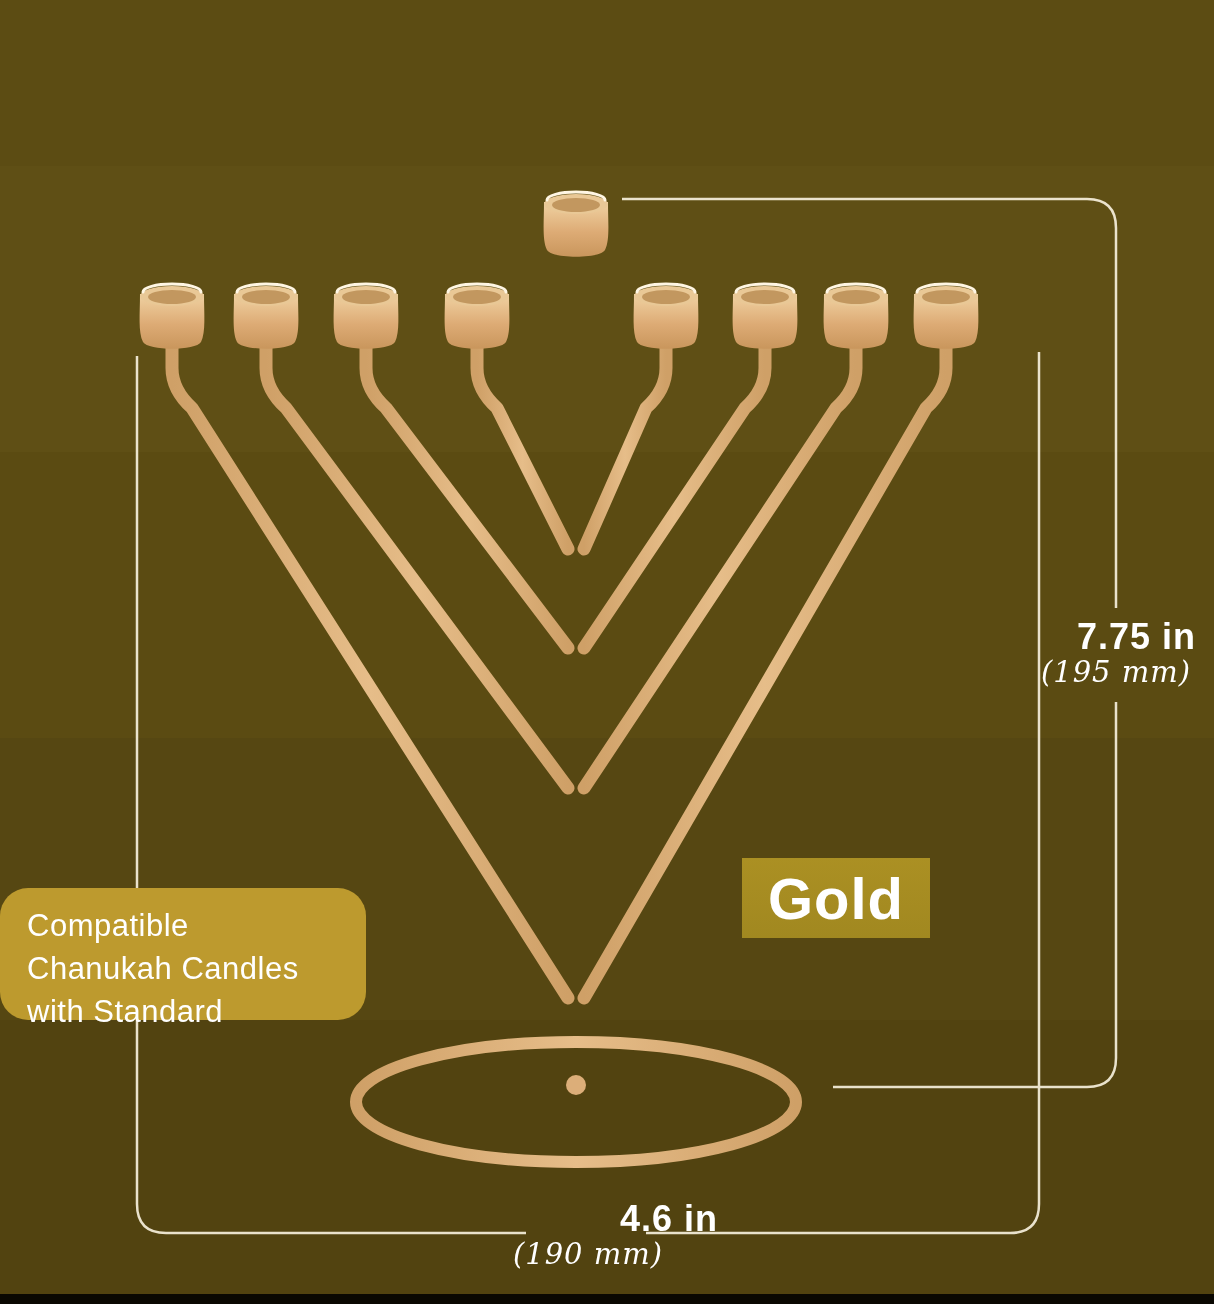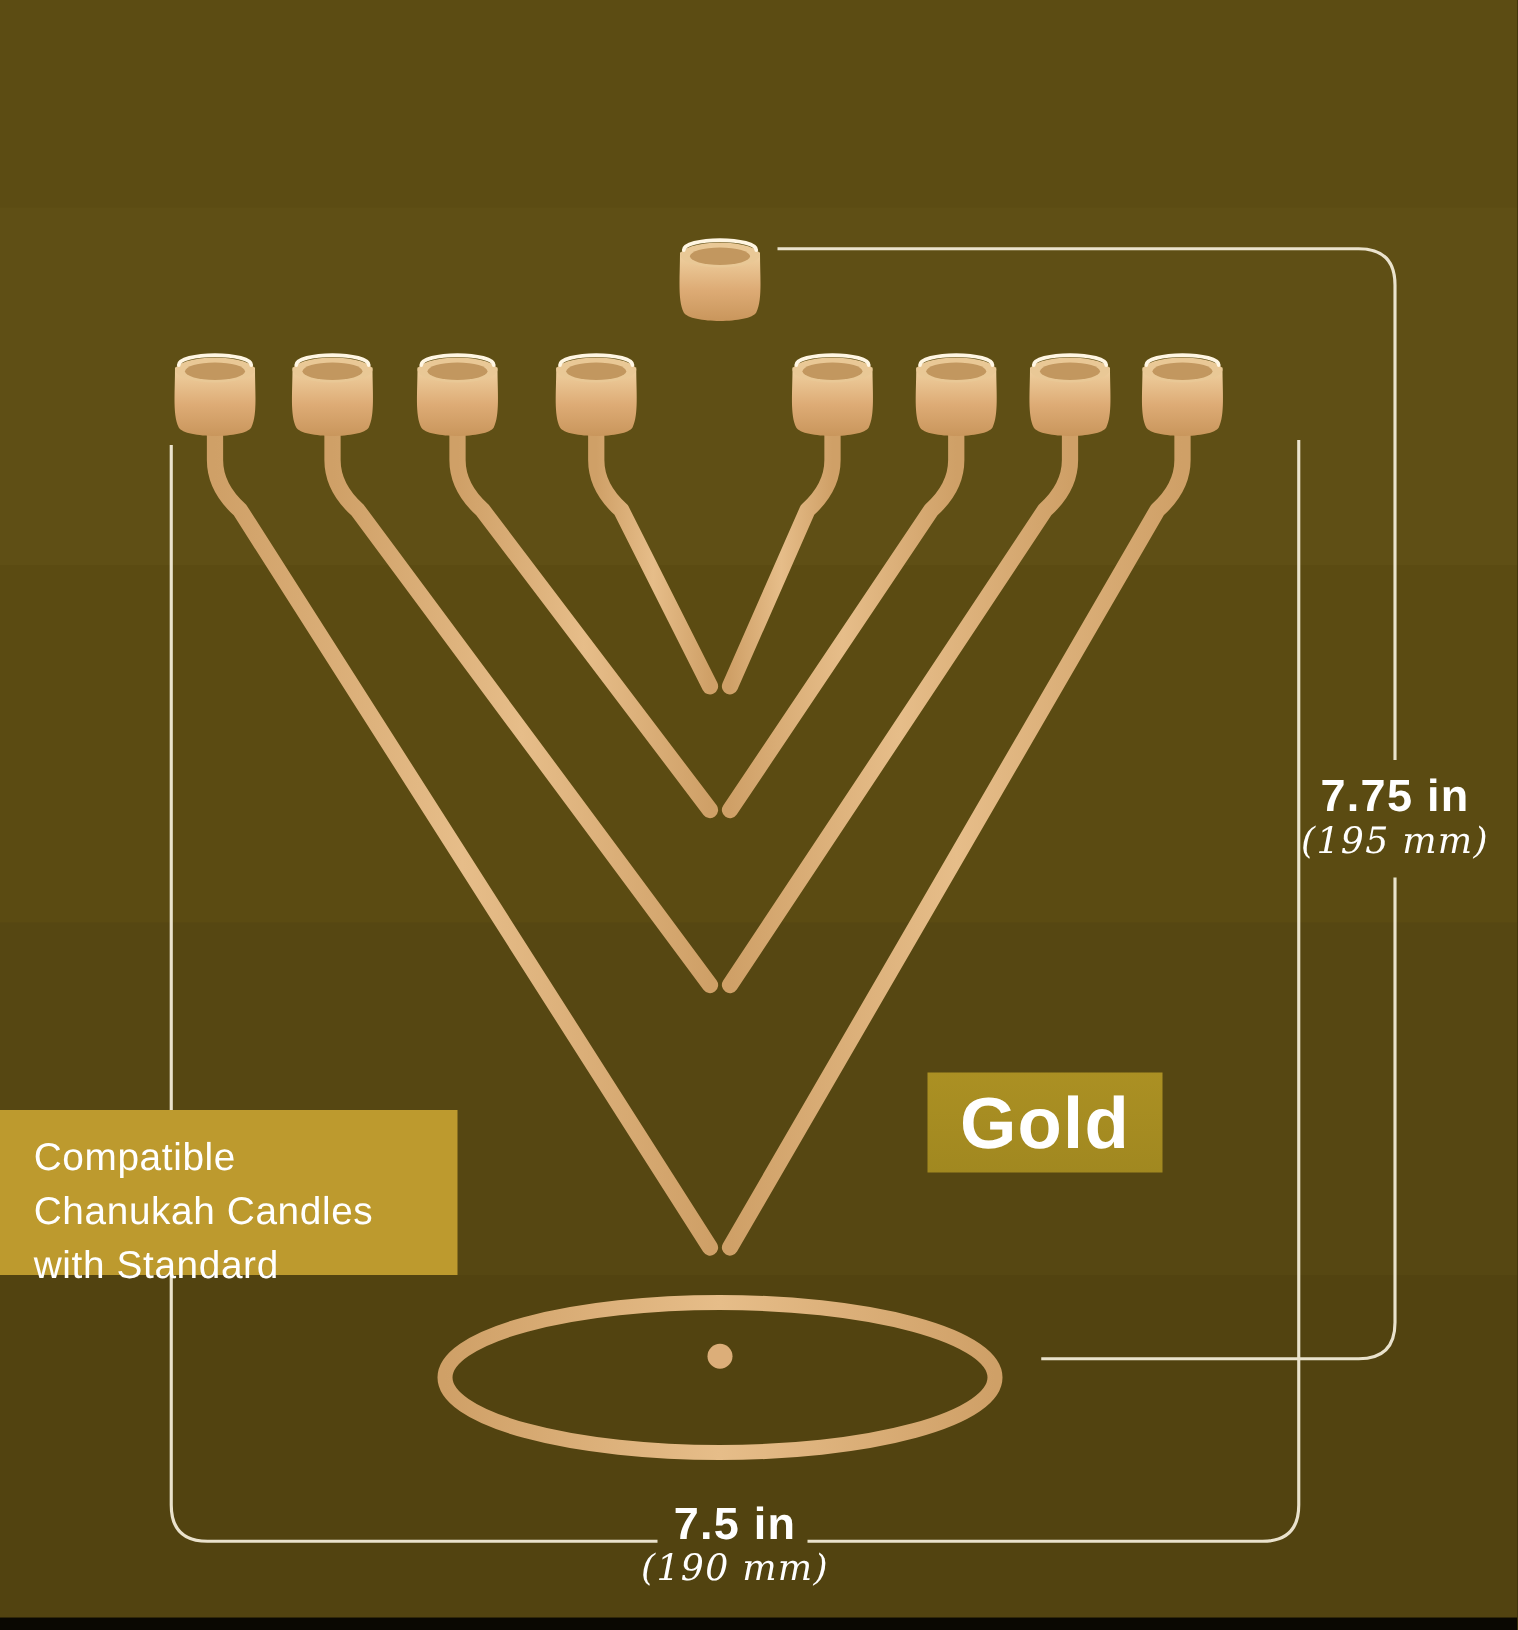--- a/index.html
+++ b/index.html
@@ -27,32 +27,32 @@
     white-space:nowrap;
   }
 
   svg.lines,svg.menorah{position:absolute;left:0;top:0;}
 
   .note-box{
     position:absolute;left:0;top:888px;width:366px;height:132px;
     background:var(--note_gold,#bd9a2e);
     color:#ffffff;
     font-size:31px;line-height:43px;font-weight:400;letter-spacing:.5px;
-    padding:16px 0 0 27px;box-sizing:border-box;
+    padding:16px 0 0 27px;box-sizing:border-box;border-radius:28px;
   }
 
   .gold-badge{
     position:absolute;left:702px;top:858px;width:188px;height:80px;
     background:linear-gradient(#ab9023,var(--badge_gold,#a18820));
     color:#ffffff;display:flex;align-items:center;justify-content:center;
     font-size:58px;font-weight:700;letter-spacing:1px;margin-left:40px;
   }
 
   .dim{position:absolute;color:#ffffff;text-align:center;}
-  .dim .val{font-size:36px;font-weight:800;letter-spacing:1px;line-height:38px;}
+  .dim .val{font-size:36px;font-weight:800;letter-spacing:1px;line-height:38px;text-align:right;}
   .dim .met{font-family:"DejaVu Serif", serif;font-style:italic;font-size:29px;line-height:33px;letter-spacing:1px;}
   .dim-height{left:1036px;top:618px;width:160px;}
   .dim-width{left:458px;top:1200px;width:260px;}
 </style>
 </head>
 <body>
 
 <div class="stage">
 
   <div class="band b1"></div>
@@ -132,18 +132,18 @@
   <div class="gold-badge">
     <span>Gold</span>
   </div>
 
   <div class="dim dim-height">
     <div class="val">7.75 in</div>
     <div class="met">(195 mm)</div>
   </div>
 
   <div class="dim dim-width">
-    <div class="val">7.5 in</div>
+    <div class="val">4.6 in</div>
     <div class="met">(190 mm)</div>
   </div>
 
 
 </div>
 
 </body></html>

